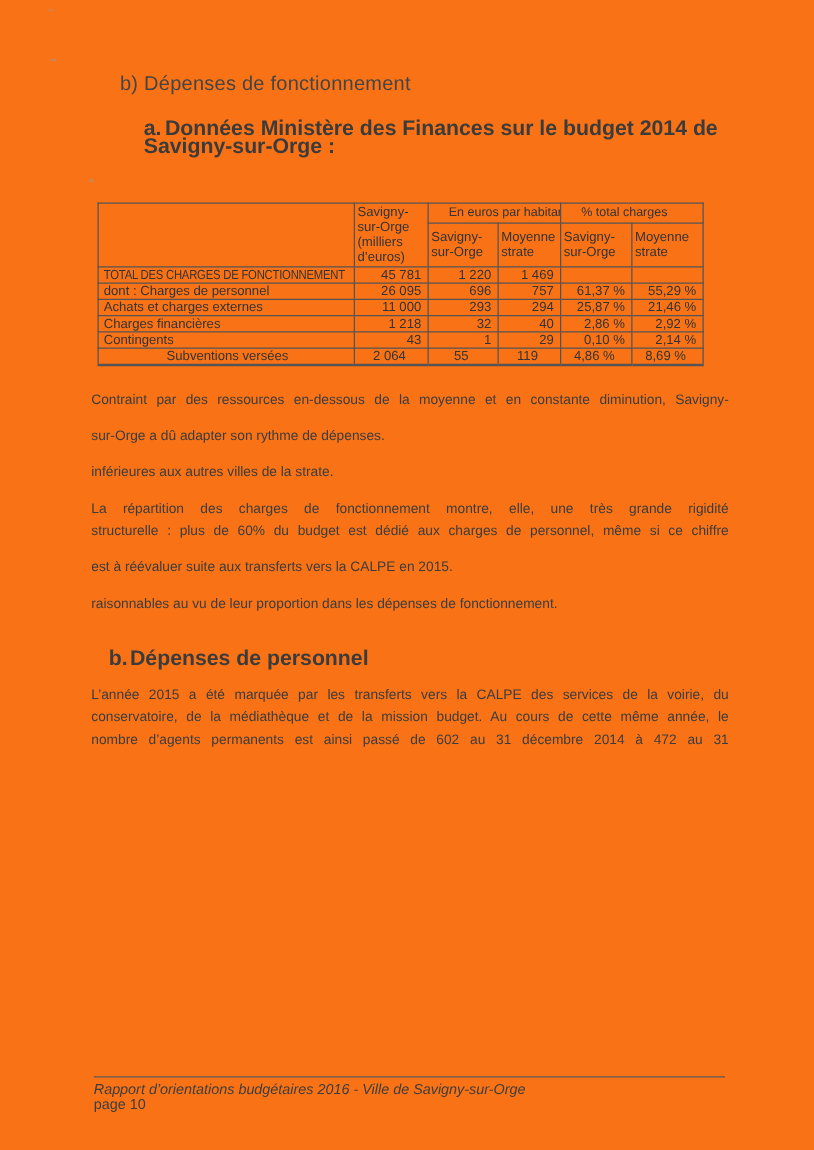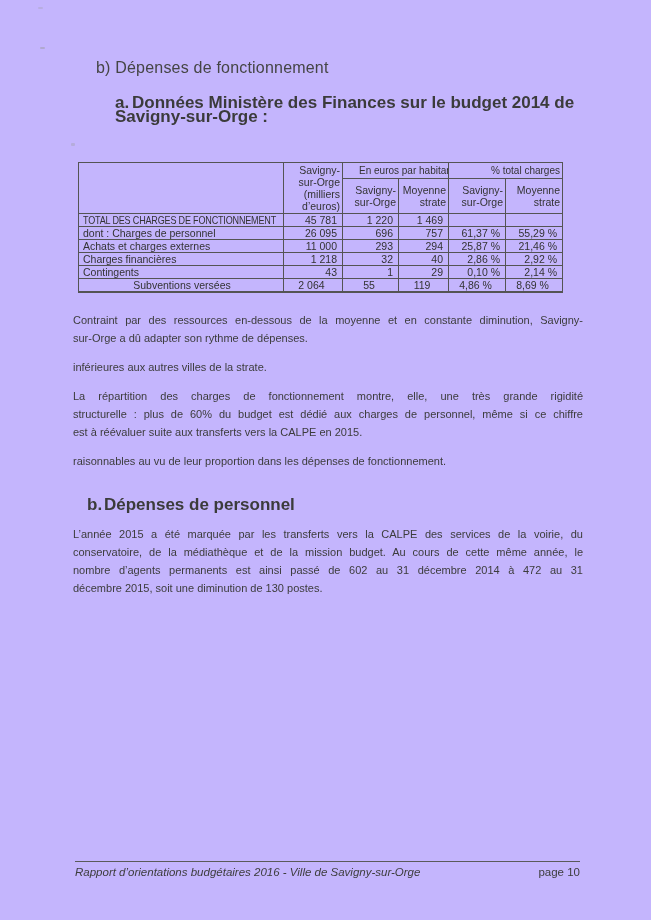--- a/index.html
+++ b/index.html
@@ -1,46 +1,46 @@
 <!DOCTYPE html>
 <html><head>
 <meta charset="utf-8">
 <style>
   html,body { margin:0; padding:0; background:#ffffff; }
   .page {
     position:relative; width:651px; height:920px; box-sizing:border-box;
-    background:#c4b5fd; color:#3c3c3c;
+    background:#f97316; color:#3c3c3c;
     font-family:"Liberation Sans", sans-serif;
     padding:58px 68px 0 73px; overflow:hidden;
   }
   
   .section-heading { margin:0 0 0 23px; font-size:16px; font-weight:400; color:#454545; line-height:20px; letter-spacing:0.2px; }
   .subhead { margin:18px 0 0 42px; font-size:17px; font-weight:700; color:#3b3b3b; line-height:14px; }
   .subhead .marker { display:inline-block; width:17px; }
   .subhead-b { margin-top:28px;margin-left:14px; }
   
   table.budget { border-collapse:collapse; margin:38px 0 0 5px; table-layout:fixed; width:484px; font-size:10.5px; color:#333; }
   .c-label{width:205px}.c-th{width:59px}.c-es{width:56px}.c-ms{width:50px}.c-ps{width:57px}.c-pm{width:57px}
   table.budget td { border:1px solid #545454; overflow:hidden; }
   td.spacer { border:none; background:transparent; }
-  .hc { text-align:right; vertical-align:middle; line-height:12px; padding:1px 2px; }
+  .hc { text-align:left; vertical-align:middle; line-height:12px; padding:1px 2px; }
   .group { height:13px; white-space:nowrap; font-size:10px;padding-left:16px; }
   .rowlabel { text-align:left; padding:0 2px 0 4px; height:12px; line-height:12px; white-space:nowrap;margin-left:48px; }
   .num { text-align:right; padding:0 5px 0 2px; height:12px; line-height:12px; white-space:nowrap; }
   tr.lastrow td { border-bottom-width:2px;text-align:center; }
   .squeeze { display:inline-block; transform:scaleX(0.86); transform-origin:0 50%; white-space:nowrap; letter-spacing:-0.2px; }
   
   .para { margin:0 0 11px 0; font-size:11px; line-height:18px; color:#3c3c3c; }
   .para-first { margin-top:18px; }
   .para-5 { margin-top:13px; }
   .jline { text-align:justify; text-align-last:justify; }
-  .jline.last { text-align-last:left; }
+  .jline.last { text-align-last:left;margin-top:11px; }
   
   .footer { position:absolute; left:75px; width:505px; top:861px; border-top:1.5px solid #5a5a5a; padding-top:4px;
-            font-size:11.5px; display:flex; justify-content:space-between; color:#3d3d3d; }
+            font-size:11.5px; display:flex; justify-content:space-between; color:#3d3d3d;flex-direction:column; }
   .footer-left { font-style:italic; }
   .footer-right { font-style:normal; }
   
   .art { position:absolute; background:#9a9a9a; border-radius:1px; }
   .art-1 { left:38px; top:7px;  width:5px; height:2px; opacity:.28; }
   .art-2 { left:40px; top:47px; width:5px; height:2px; opacity:.45; }
   .art-3 { left:71px; top:143px; width:4px; height:3px; opacity:.35; }
 </style>
 </head>
 <body>
@@ -150,21 +150,20 @@
   </div>
 
   <div class="subhead subhead-b">
     <span class="marker">b.</span><span>Dépenses de personnel</span>
   </div>
 
   <div class="para para-5">
     <div class="jline">L’année 2015 a été marquée par les transferts vers la CALPE des services de la voirie, du</div>
     <div class="jline">conservatoire, de la médiathèque et de la mission budget. Au cours de cette même année, le</div>
     <div class="jline">nombre d’agents permanents est ainsi passé de 602 au 31 décembre 2014 à 472 au 31</div>
-    <div class="jline last">décembre 2015, soit une diminution de 130 postes.</div>
   </div>
 
   <div class="footer">
     <span class="footer-left">Rapport d’orientations budgétaires 2016 - Ville de Savigny-sur-Orge</span>
     <span class="footer-right">page 10</span>
   </div>
 
 </div>
 
 </body></html>

